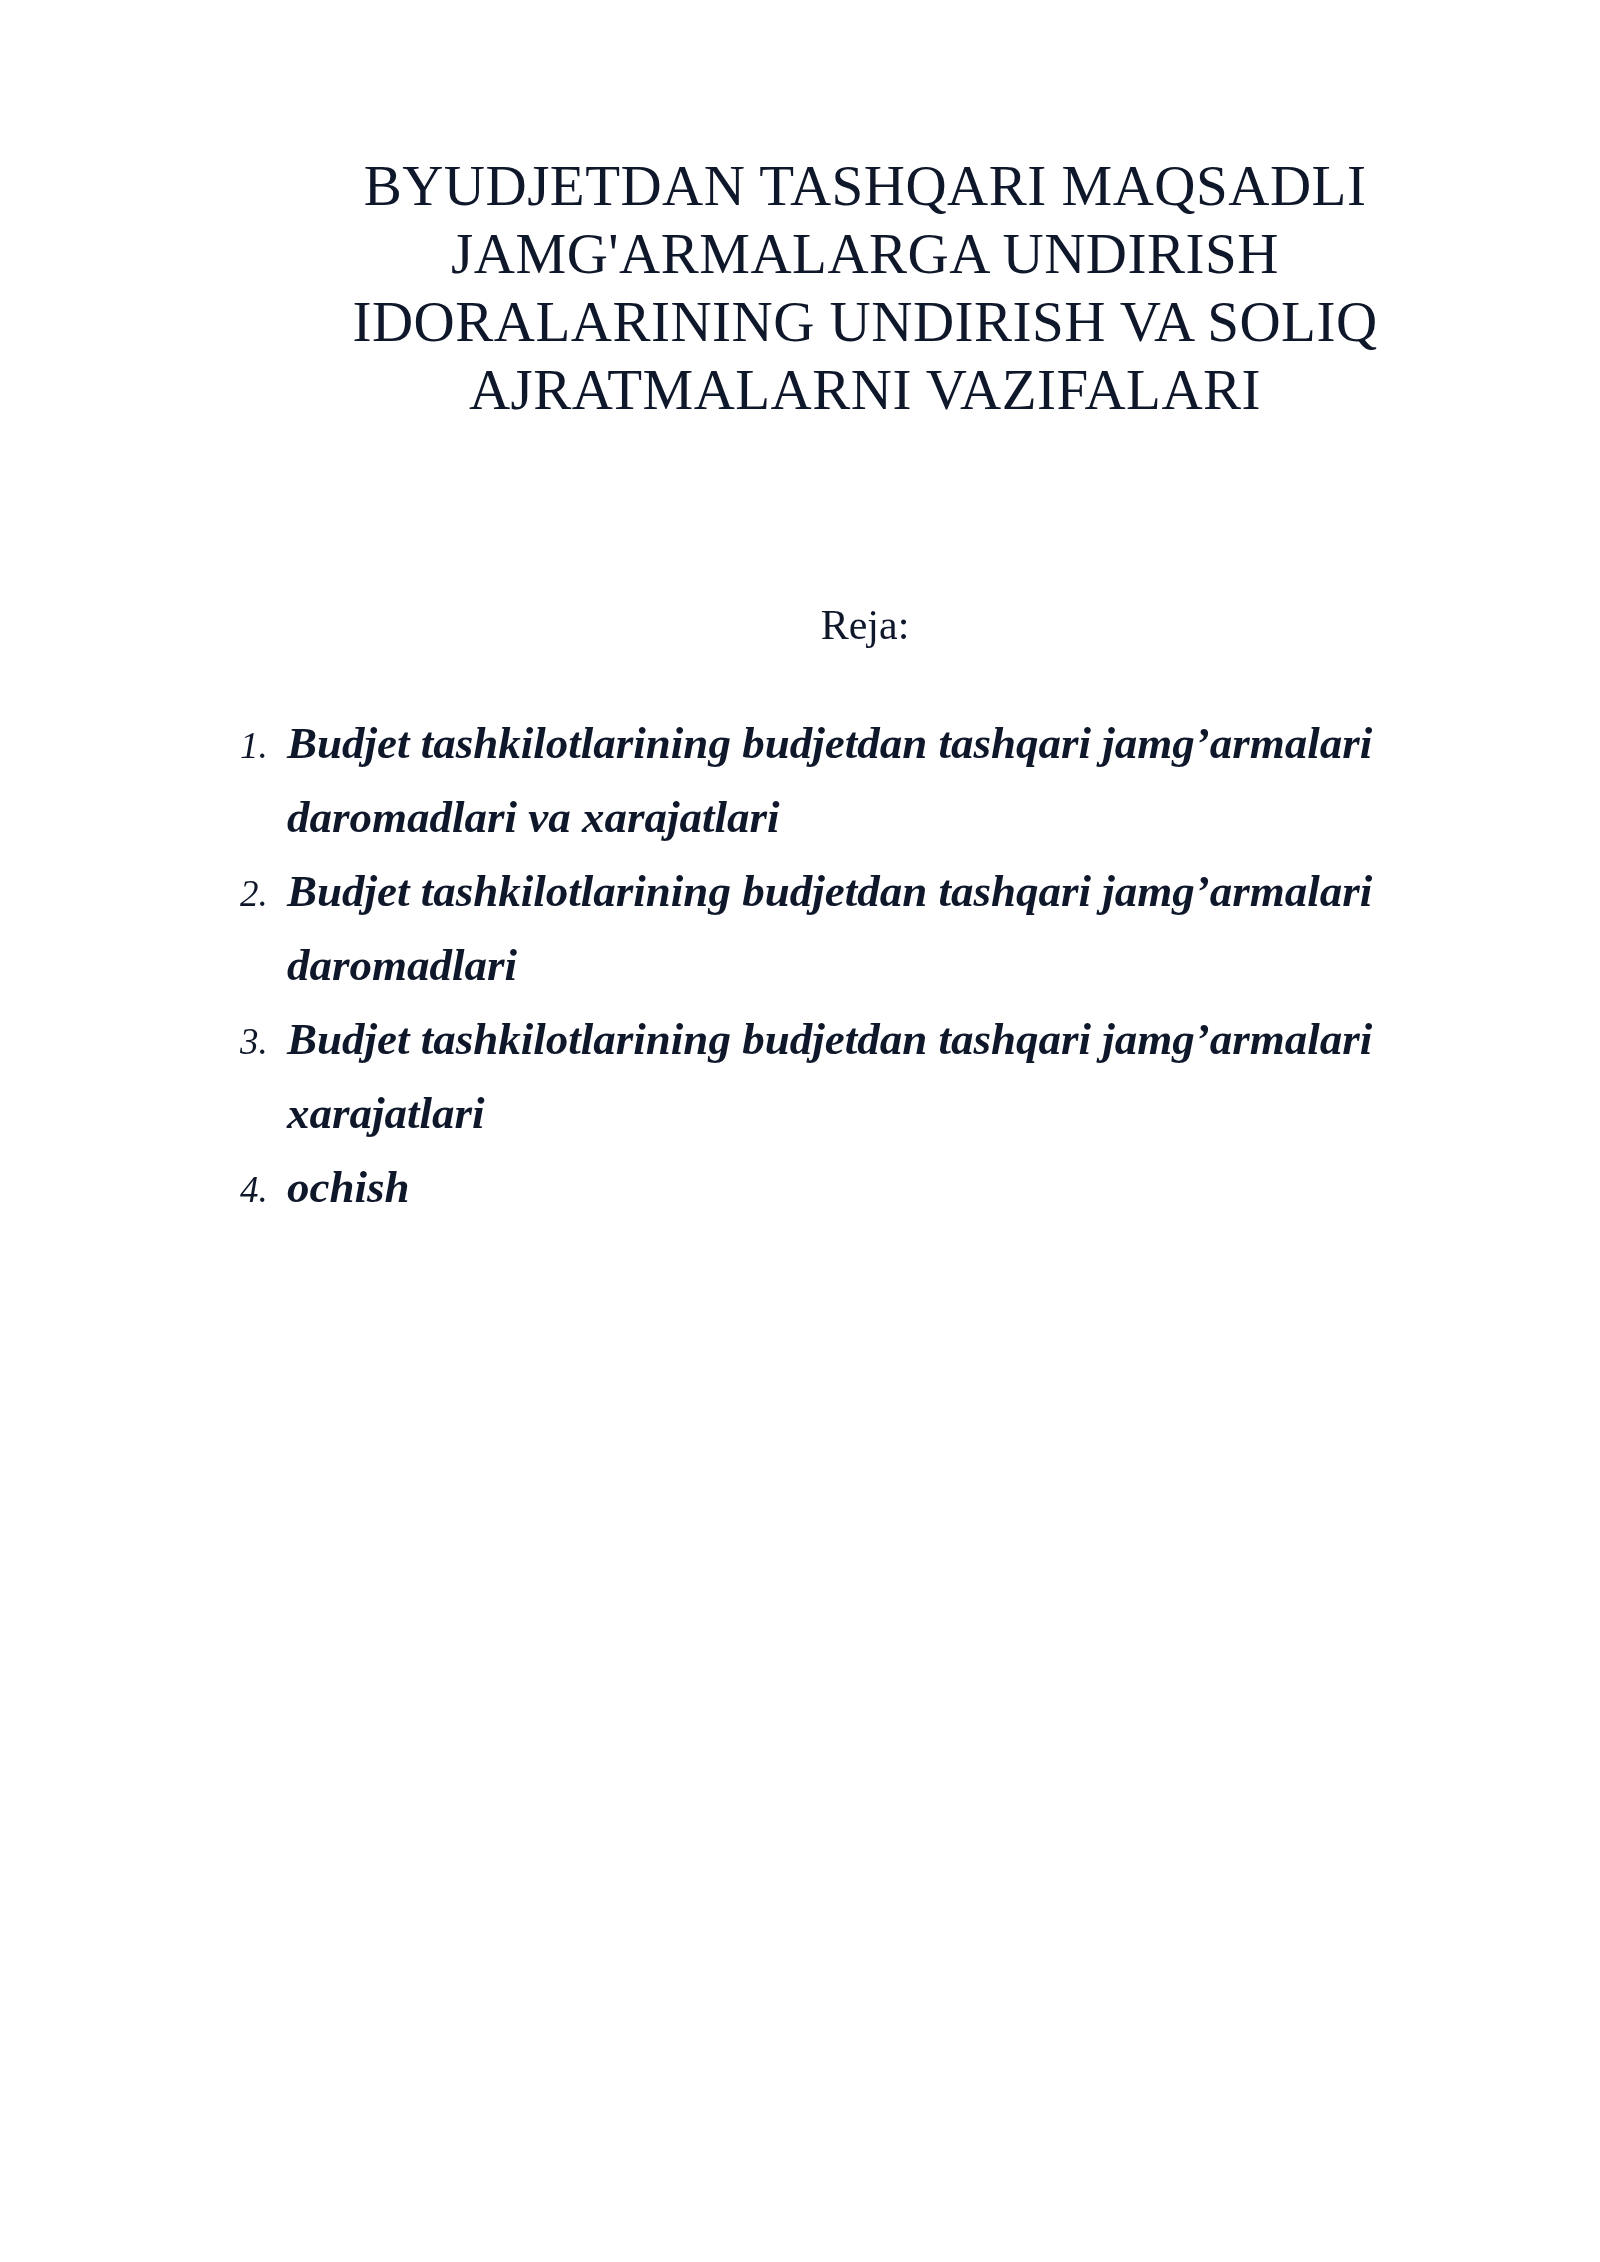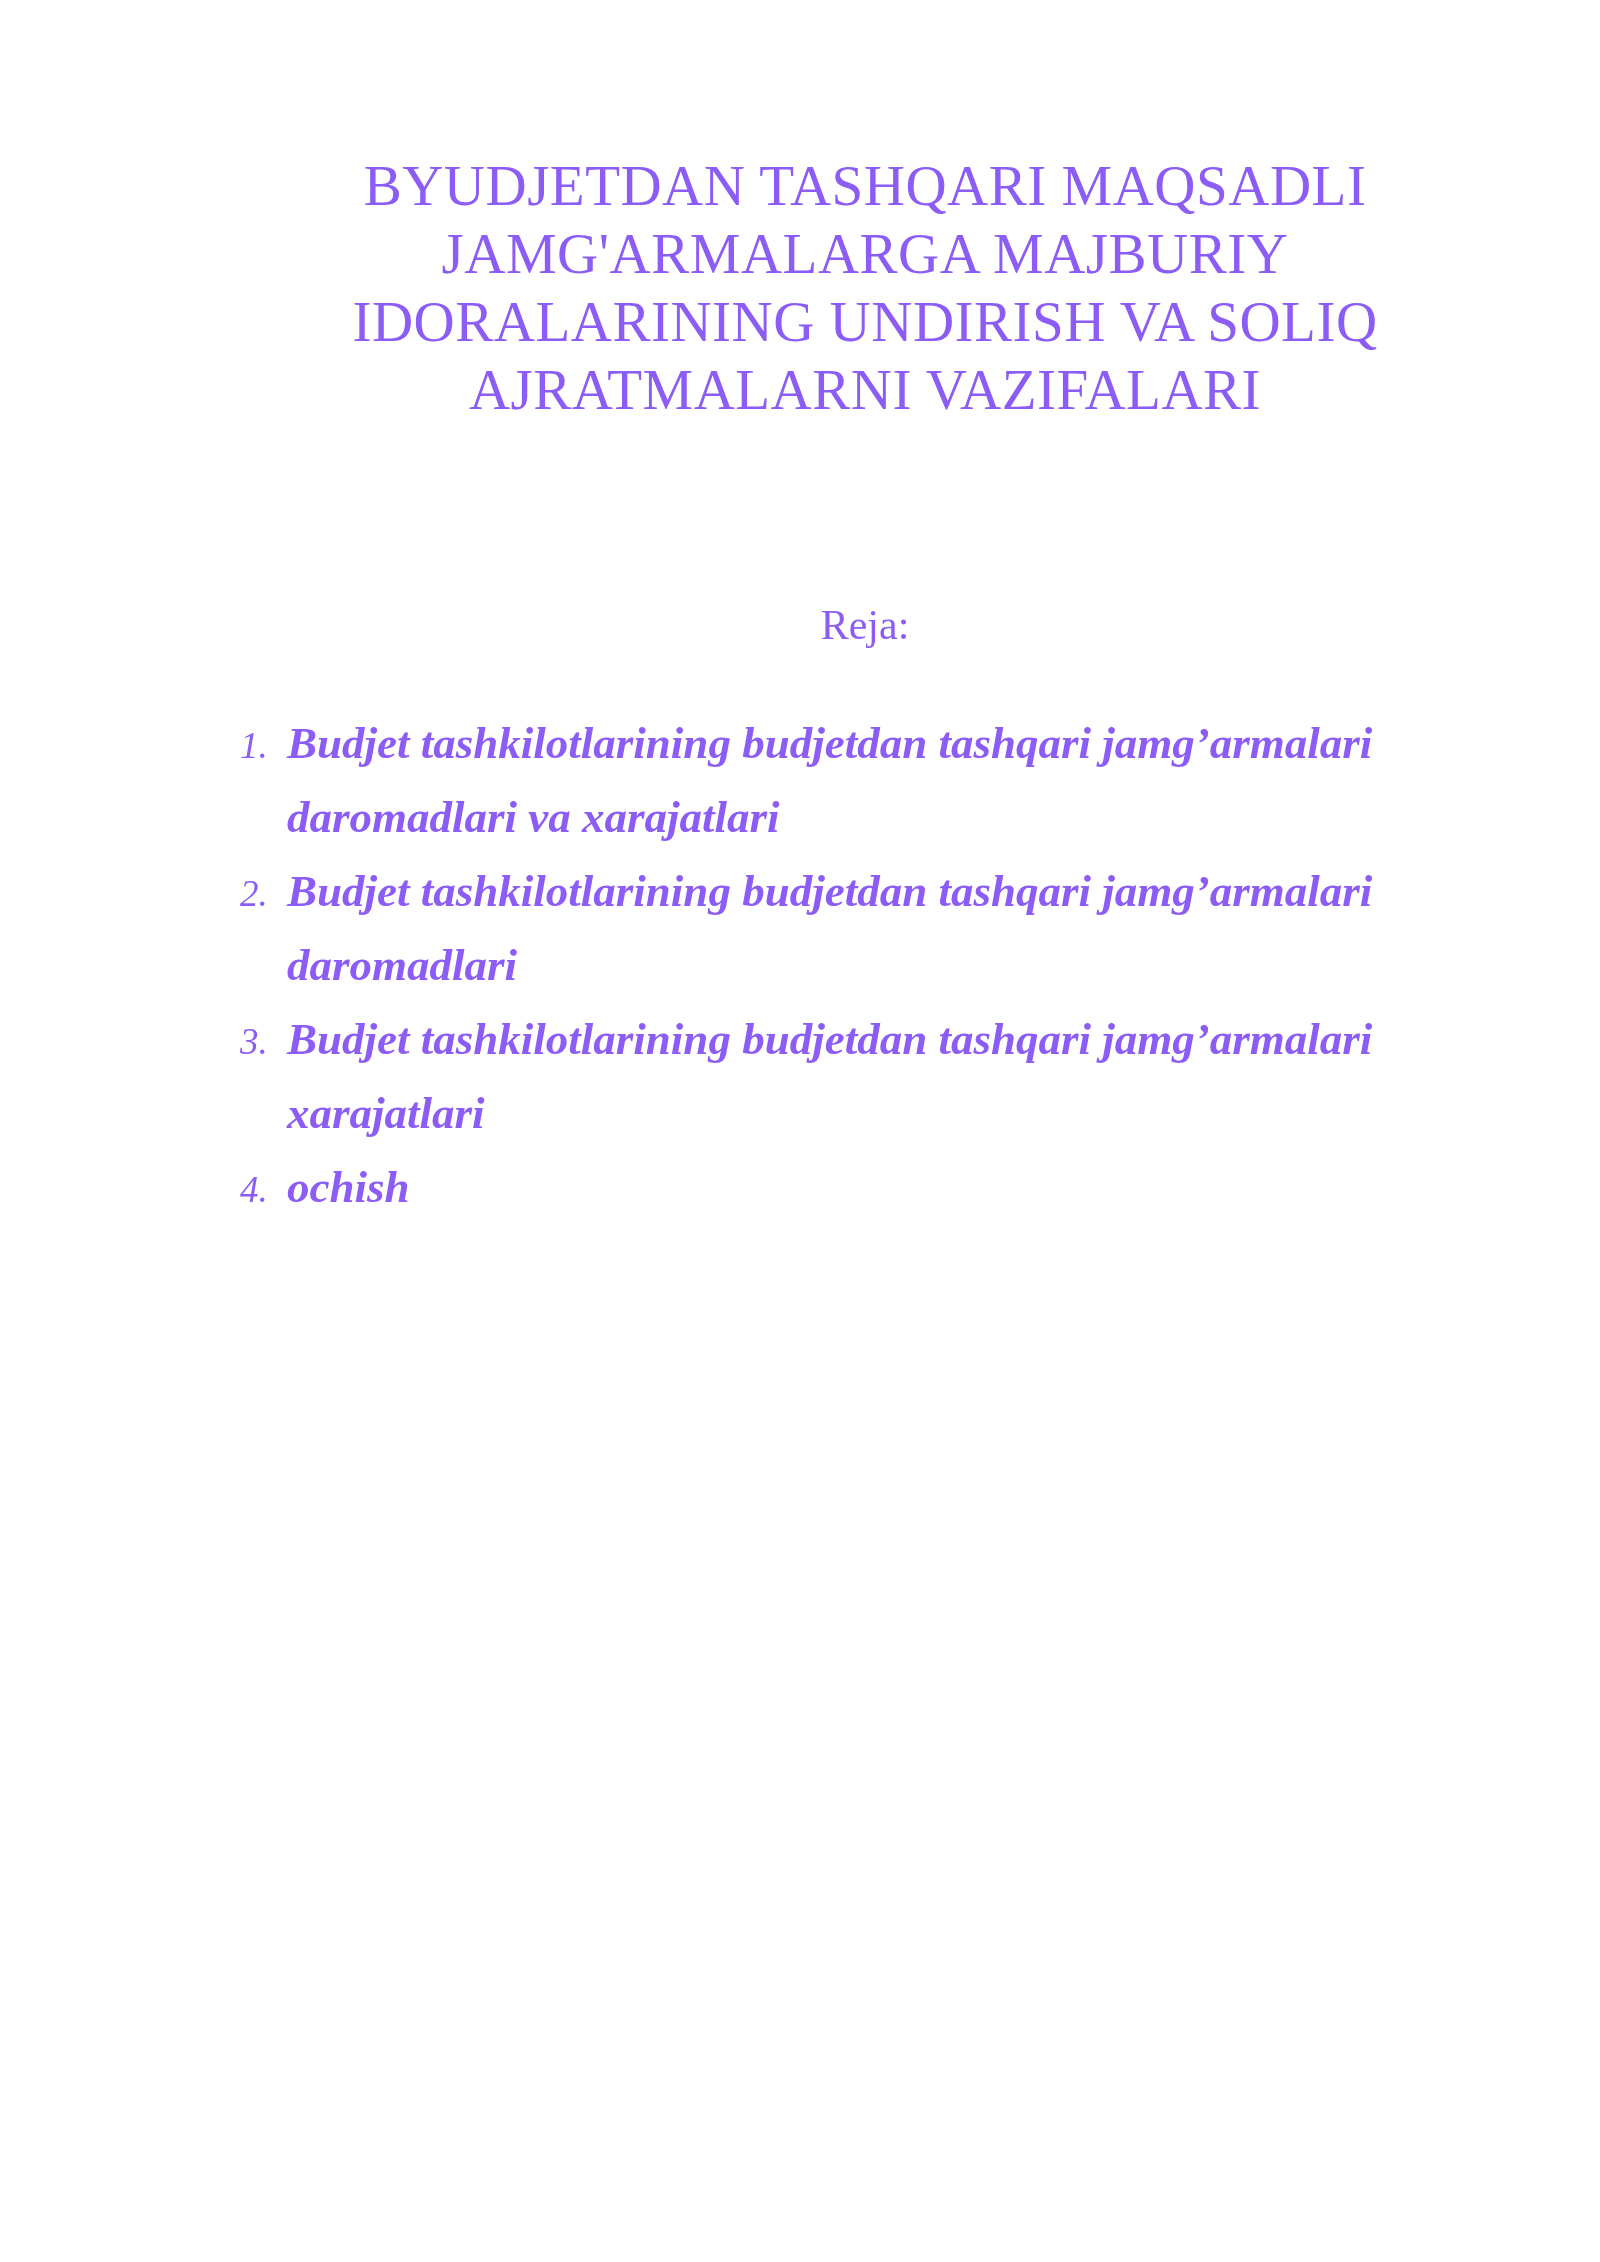--- a/index.html
+++ b/index.html
@@ -5,21 +5,21 @@
   html, body {
     margin: 0;
     padding: 0;
     background: #ffffff;
   }
   .page {
     position: relative;
     width: 1526px;
     height: 2262px;
     background: #ffffff;
-    color: #8b5cf6;
+    color: #0f172a;
     font-family: "Liberation Serif", "DejaVu Serif", serif;
     overflow: hidden;
   }
   .content {
     margin-left: 240px;
     width: 1250px;
   }
   .doc-title {
     margin: 0;
     padding-top: 152px;
@@ -71,21 +71,21 @@
   }
 </style>
 </head>
 <body>
 
 <div class="page">
   <div class="content">
 
     <h1 class="doc-title">
       <span class="title-line">BYUDJETDAN TASHQARI MAQSADLI</span>
-      <span class="title-line">JAMG'ARMALARGA MAJBURIY</span>
+      <span class="title-line">JAMG'ARMALARGA UNDIRISH</span>
       <span class="title-line">IDORALARINING UNDIRISH VA SOLIQ</span>
       <span class="title-line">AJRATMALARNI VAZIFALARI</span>
     </h1>
 
     <div class="plan-heading">Reja:</div>
 
     <ol class="plan-list">
 
       <li class="plan-item">
         <span class="item-marker">1.</span>

